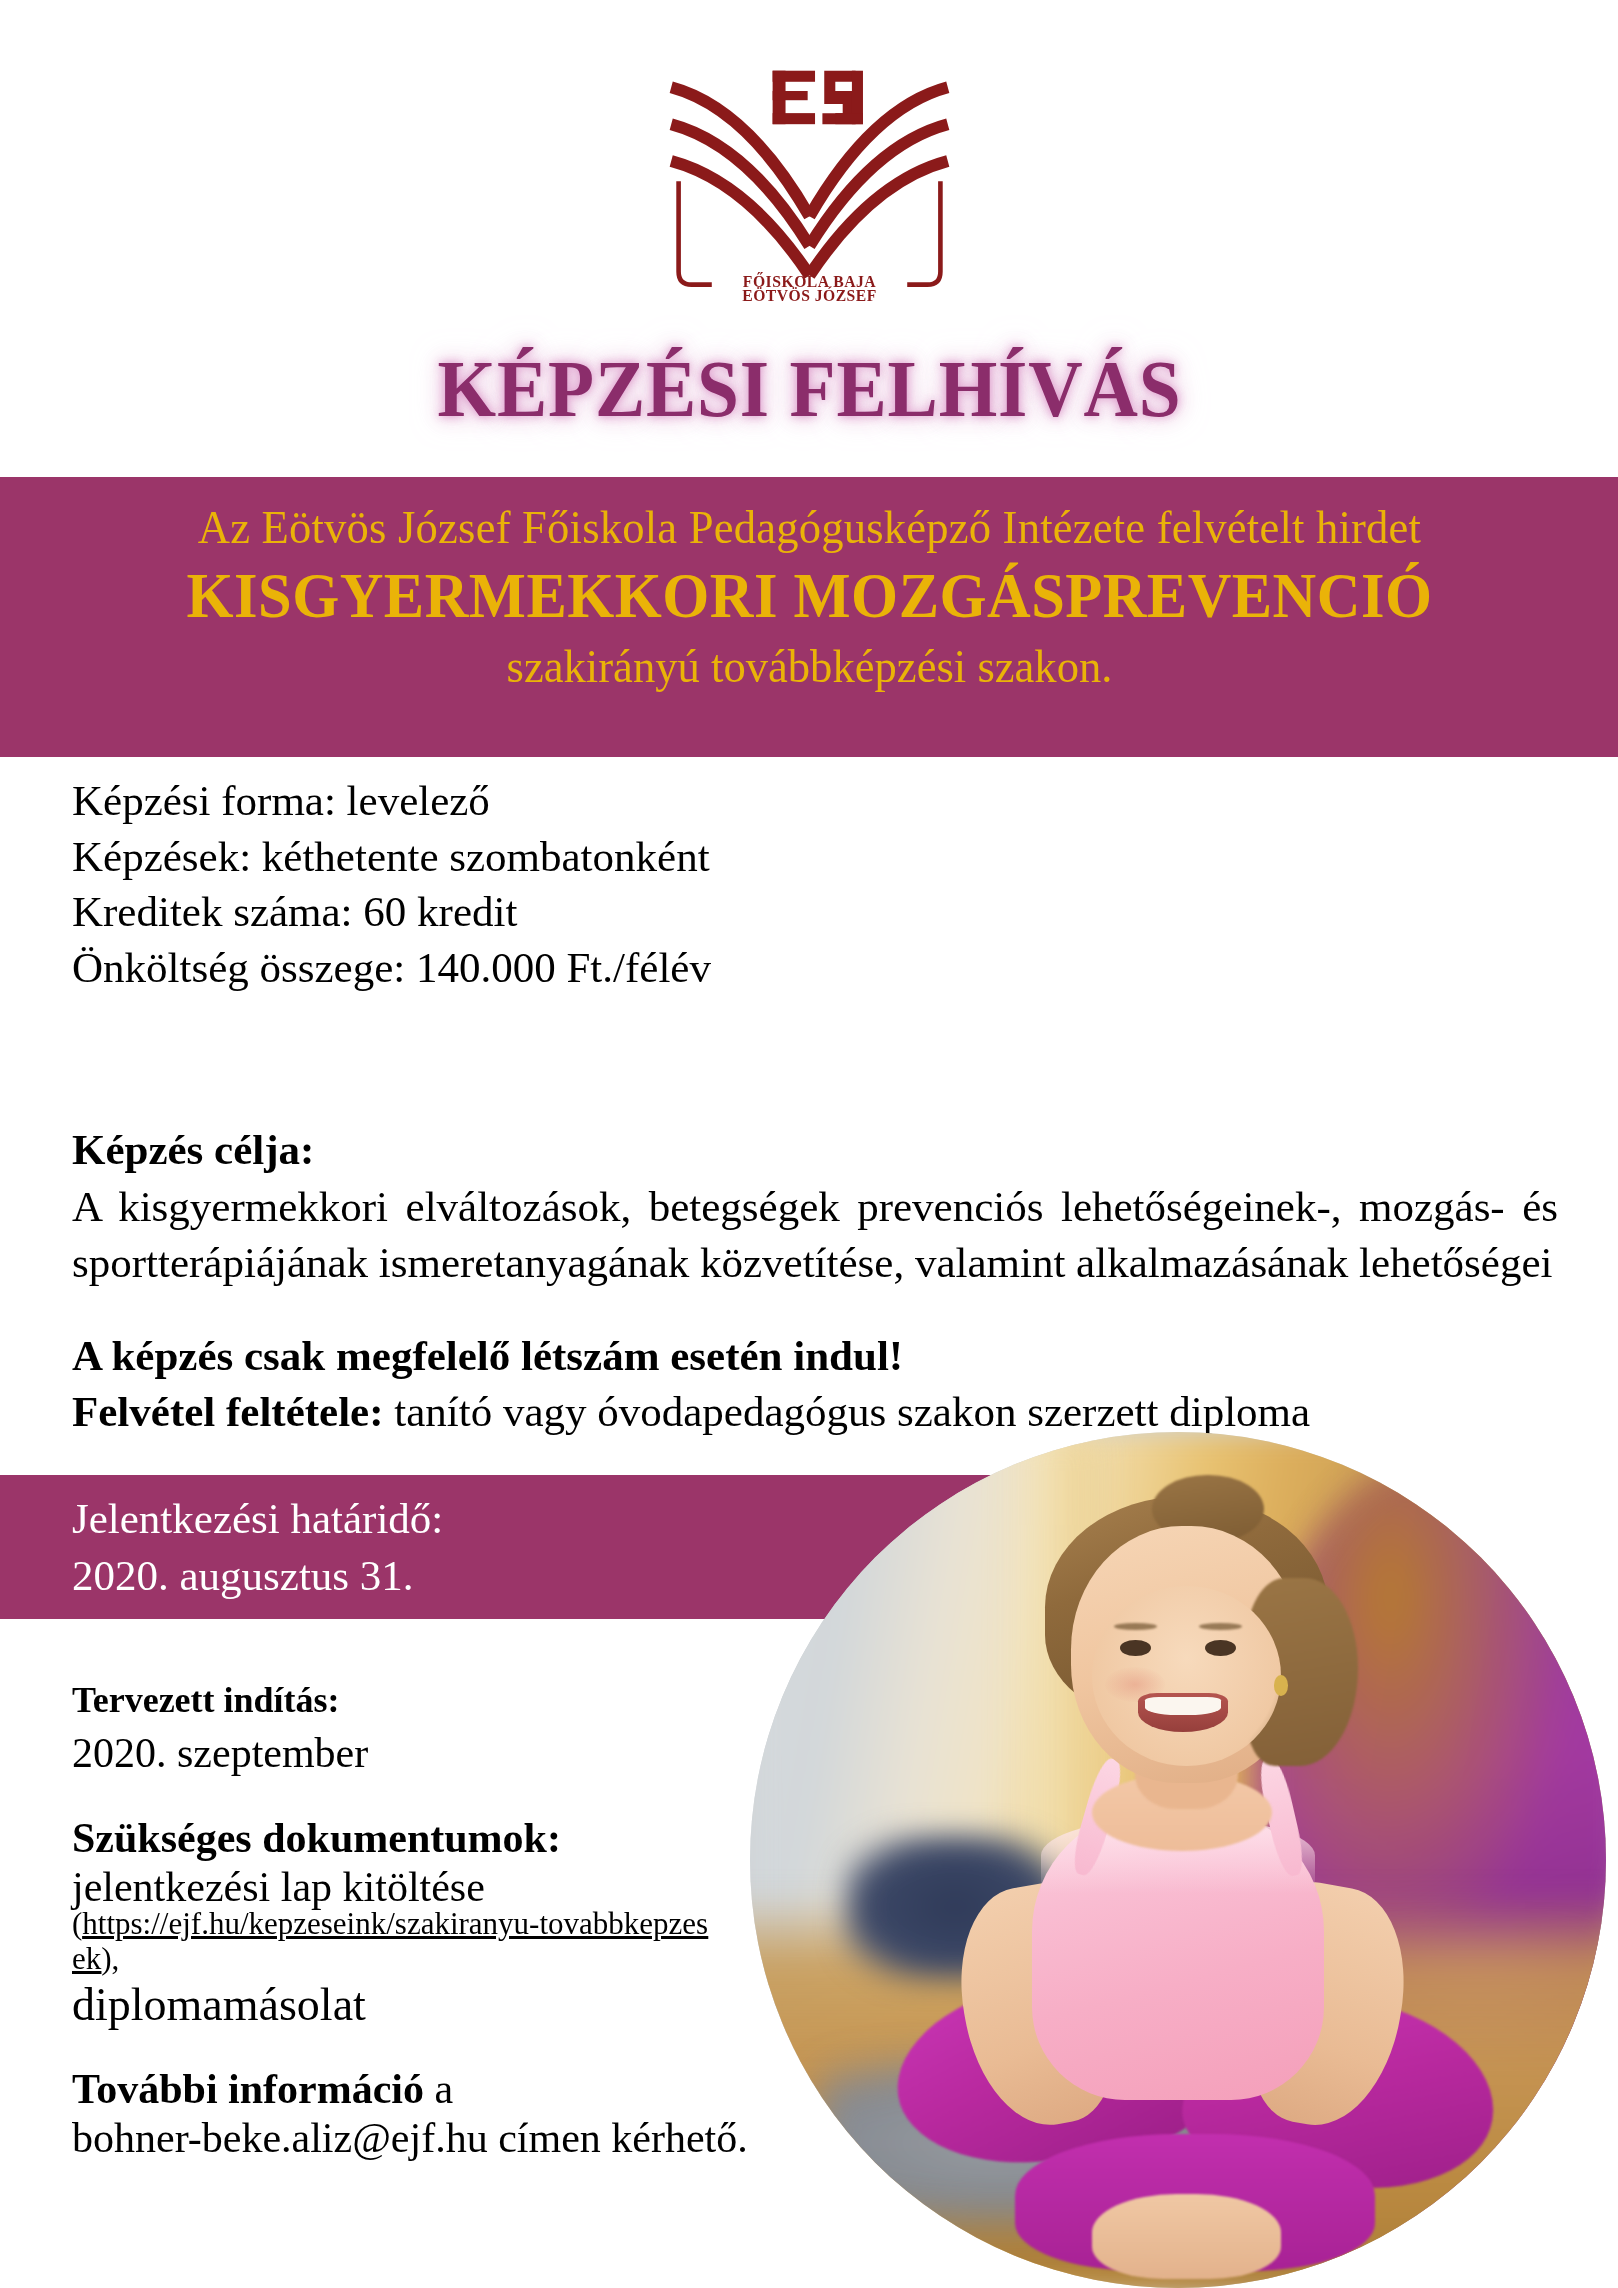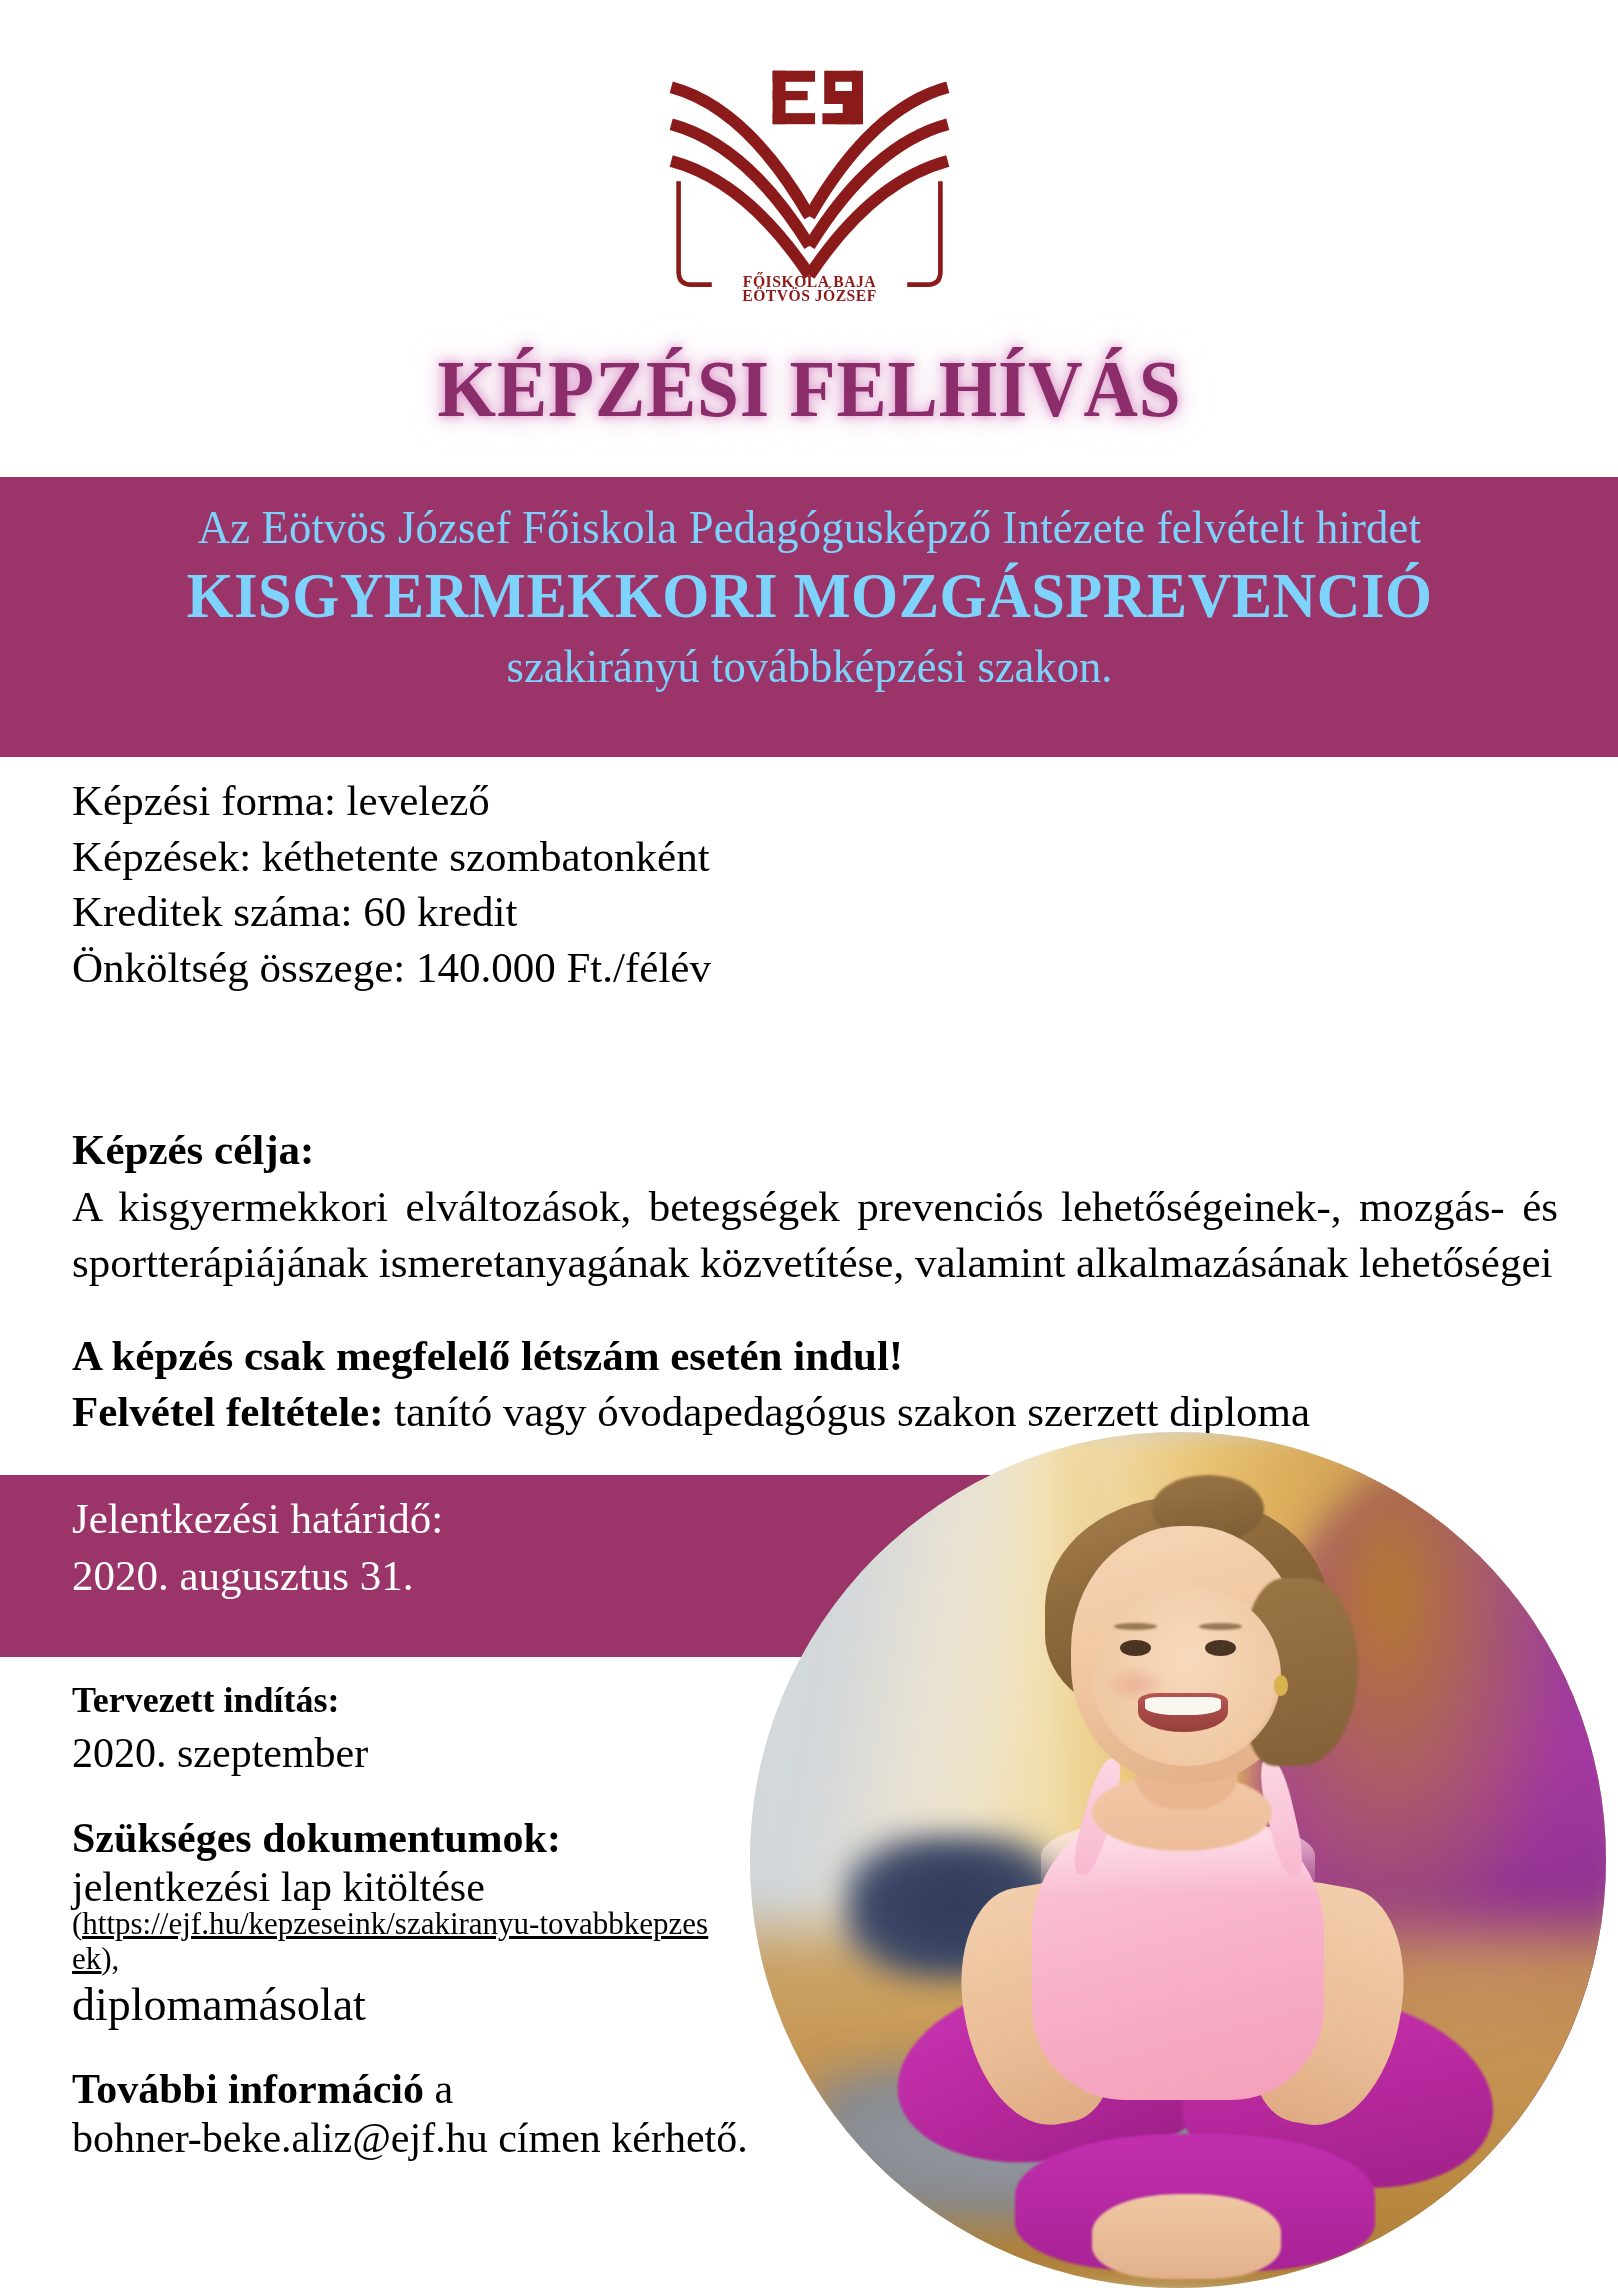--- a/index.html
+++ b/index.html
@@ -53,21 +53,21 @@
   }
 
   
   .band-main {
     position: absolute;
     top: 477px;
     left: 0;
     width: 1619px;
     height: 280px;
     background: #9B3569;
-    color: #7dd3fc;
+    color: #eab308;
     text-align: center;
     box-sizing: border-box;
     padding-top: 24px;
   }
   .band-line1 {
     font-size: 46px;
     line-height: 1.16;
     letter-spacing: 0.2px;
     transform: scaleX(0.97);
   }
@@ -134,21 +134,21 @@
     line-height: 1.295;
     white-space: nowrap;
   }
 
   
   .band-deadline {
     position: absolute;
     top: 1475px;
     left: 0;
     width: 997px;
-    height: 182px;
+    height: 144px;
     background: #9B3569;
     color: #fff;
     box-sizing: border-box;
     padding: 14.8px 0 0 72px;
     font-size: 43px;
     line-height: 1.33;
   }
 
   
   .photo {

